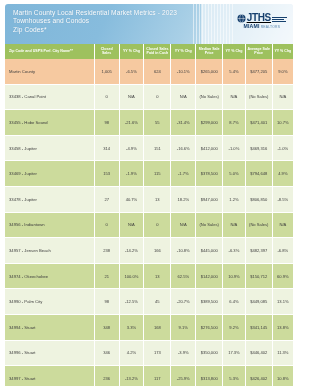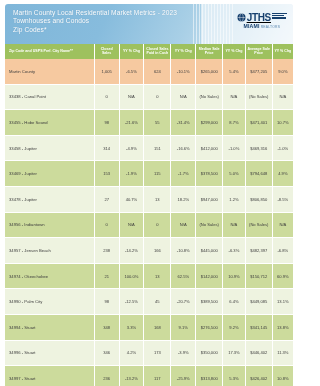--- a/index.html
+++ b/index.html
@@ -73,21 +73,21 @@
     position: absolute;
     right: 6px;
     top: 9px;
     z-index: 5;
     display: flex;
     flex-direction: column;
     align-items: center;
   }
   .logo-row {
     display: flex;
-    align-items: flex-start;
+    align-items: flex-end;
     text-decoration: underline;
   }
   .logo-globe {
     width: 9px;
     height: 9px;
     margin-right: 1px;
   }
   .logo-jths {
     font-size: 10px;
     font-weight: bold;

